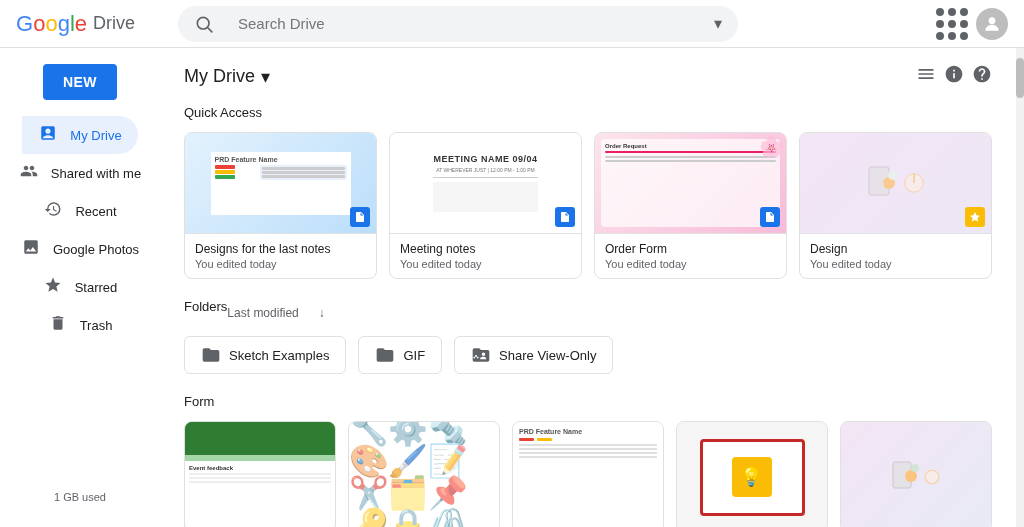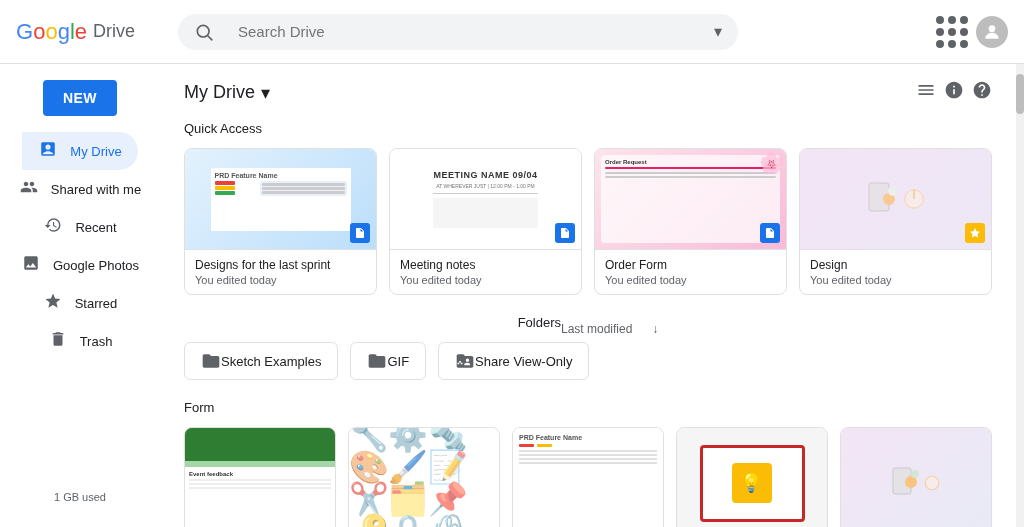--- a/index.html
+++ b/index.html
@@ -1,20 +1,20 @@
 <!DOCTYPE html>
 <html><head>
   <meta charset="utf-8">
   <style>
     * { box-sizing: border-box; margin: 0; padding: 0; }
     body { font-family: 'Arial', sans-serif; background: #fff; display: flex; flex-direction: column; height: 527px; overflow: hidden; }
 
     
     .topbar {
-      display: flex; align-items: center; height: 64px;
+      display: flex; align-items: center; height: 48px;
       background: #fff; border-bottom: 1px solid #e0e0e0;
       padding: 0 16px; gap: 12px; flex-shrink: 0;
     }
     .logo { display: flex; align-items: center; gap: 6px; width: 150px; }
     .logo-drive { font-size: 18px; color: #5f6368; font-weight: 400; }
     .search-bar {
       flex: 1; max-width: 560px; display: flex; align-items: center;
       background: #f1f3f4; border-radius: 24px; padding: 8px 16px; gap: 24px;
     }
     .search-bar input {
@@ -83,27 +83,27 @@
     .qa-thumb {
       height: 100px; background: #f8f9fa; position: relative; overflow: hidden;
       display: flex; align-items: center; justify-content: center;
     }
     .qa-info { padding: 8px 10px; border-top: 1px solid #e0e0e0; }
     .qa-name { font-size: 12px; font-weight: 500; color: #202124; }
     .qa-sub { font-size: 11px; color: #5f6368; margin-top: 2px; }
 
     
     .folders-header {
-      display: flex; align-items: center; justify-content: center;
-      margin-bottom: 0;
+      display: flex; align-items: center; justify-content: flex-start;
+      margin-bottom: 10px;
     }
     .last-modified { font-size: 12px; color: #5f6368; display: flex; align-items: center; gap: 20px; cursor: pointer; }
     .folders-grid { display: flex; gap: 12px; margin-bottom: 20px; }
     .folder-chip {
-      display: flex; align-items: center; 
+      display: flex; align-items: center; gap: 8px;
       border: 1px solid #e0e0e0; border-radius: 6px; padding: 8px 16px;
       cursor: pointer; background: #fff; font-size: 13px; color: #202124;
     }
 
     
     .files-grid {
       display: grid; grid-template-columns: repeat(5, 1fr); gap: 12px;
     }
     .file-card {
       border: 1px solid #e0e0e0; border-radius: 8px; overflow: hidden;
@@ -300,21 +300,21 @@
               </div>
             </div>
           </div>
           <div class="doc-badge badge-blue">
             <svg width="12" height="12" viewBox="0 0 24 24" fill="white">
                 <path d="M14 2H6c-1.1 0-2 .9-2 2v16c0 1.1.9 2 2 2h12c1.1 0 2-.9 2-2V8l-6-6zm-1 7V3.5L18.5 9H13z"></path>
               </svg>
           </div>
         </div>
         <div class="qa-info">
-          <div class="qa-name">Designs for the last sprint</div>
+          <div class="qa-name">Designs for the last notes</div>
           <div class="qa-sub">You edited today</div>
         </div>
       </div>
 
       <div class="qa-card">
         <div class="qa-thumb thumb-meeting">
           <div style="padding:6px;font-size:7px;color:#333;">
             <div style="font-size:9px;font-weight:bold;text-align:center;margin-bottom:3px;letter-spacing:0.5px;">MEETING NAME 09/04</div>
             <div style="text-align:center;font-size:5px;color:#777;margin-bottom:4px;">AT WHEREVER JUST | 12:00 PM - 1:00 PM</div>
             <div style="height:1px;background:#ccc;margin-bottom:4px;"></div>

